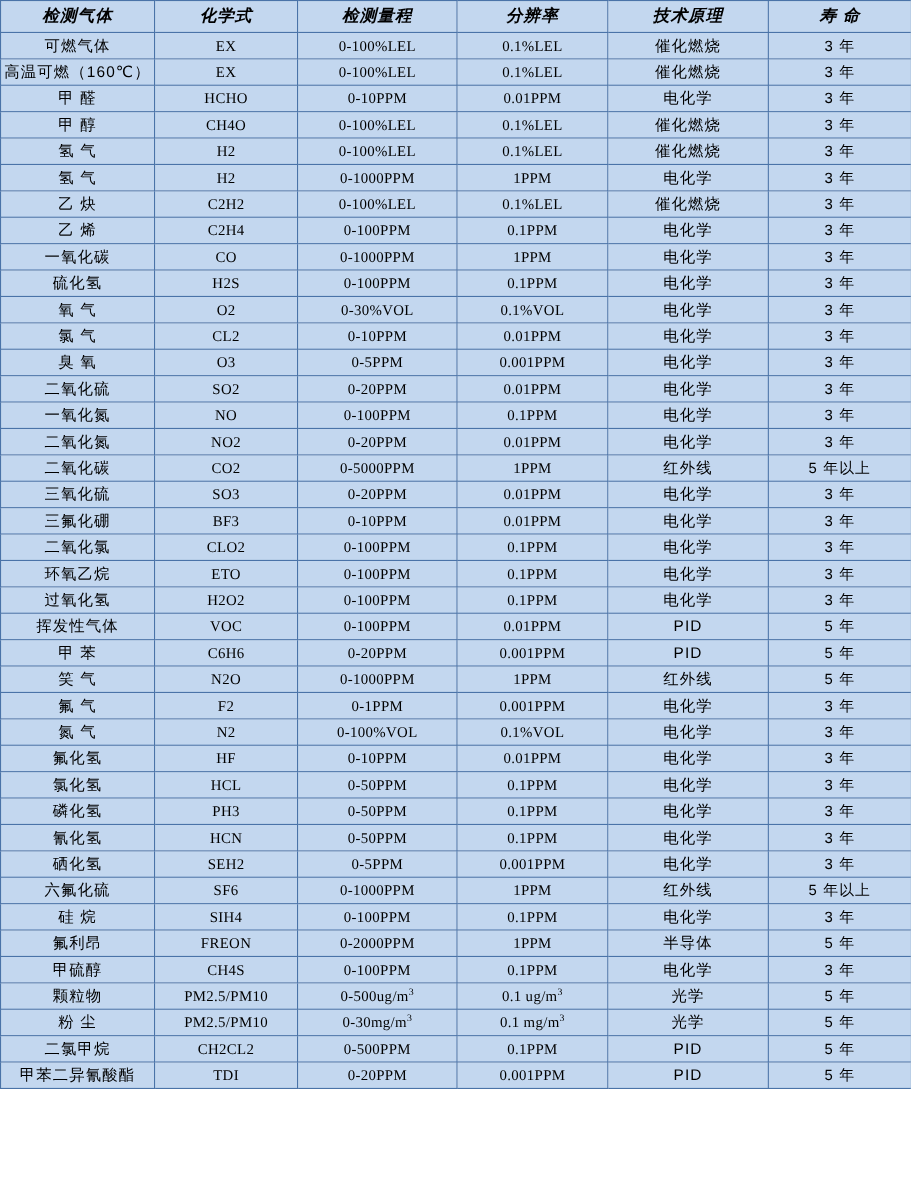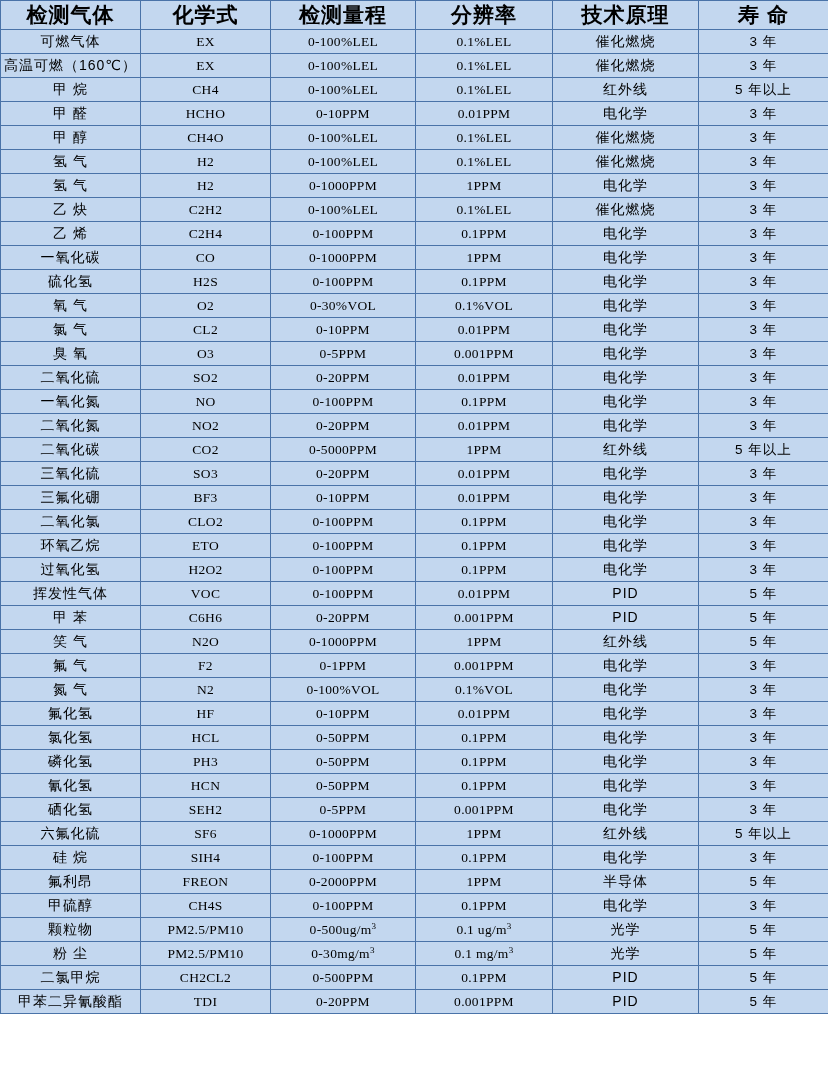--- a/index.html
+++ b/index.html
@@ -30,25 +30,26 @@
     vertical-align: middle;
     background: #c3d7ef;
     color: #000000;
     padding: 0;
     height: 23px;
     line-height: 23px;
     overflow: hidden;
     white-space: nowrap;
   }
   #gas-table thead th {
-    font-size: 21px;
+    font-size: 15px;
     font-weight: bold;
     height: 28px;
     line-height: 28px;
     letter-spacing: 1px;
+    font-style: italic;
   }
   #gas-table td {
     font-size: 13px;
     font-weight: normal;
   }
   
   #gas-table td.cn {
     font-size: 14px;
     letter-spacing: 1px;
   }
@@ -100,28 +101,20 @@
       </tr>
       <tr>
         <td class="cn">高温可燃（160℃）</td>
         <td class="lat">EX</td>
         <td class="lat">0-100%LEL</td>
         <td class="lat">0.1%LEL</td>
         <td class="cn">催化燃烧</td>
         <td class="life">3 年</td>
       </tr>
       <tr>
-        <td class="cn">甲 烷</td>
-        <td class="lat">CH4</td>
-        <td class="lat">0-100%LEL</td>
-        <td class="lat">0.1%LEL</td>
-        <td class="cn">红外线</td>
-        <td class="life">5 年以上</td>
-      </tr>
-      <tr>
         <td class="cn">甲 醛</td>
         <td class="lat">HCHO</td>
         <td class="lat">0-10PPM</td>
         <td class="lat">0.01PPM</td>
         <td class="cn">电化学</td>
         <td class="life">3 年</td>
       </tr>
       <tr>
         <td class="cn">甲 醇</td>
         <td class="lat">CH4O</td>

